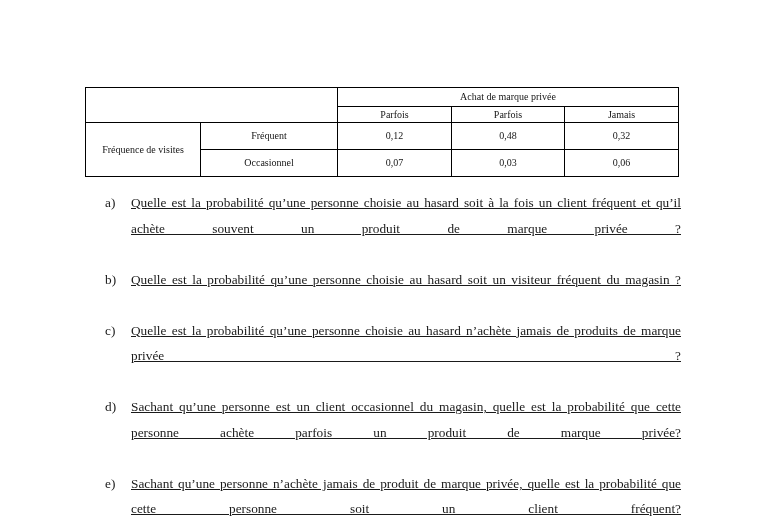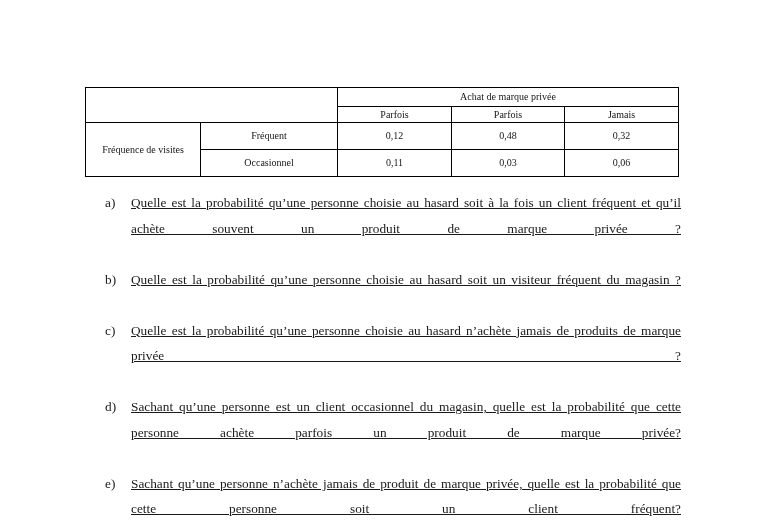--- a/index.html
+++ b/index.html
@@ -128,21 +128,21 @@
         </tr>
         <tr class="row-d1">
           <td class="cell-rowlabel" rowspan="2">Fréquence de visites</td>
           <td>Fréquent</td>
           <td>0,12</td>
           <td>0,48</td>
           <td>0,32</td>
         </tr>
         <tr class="row-d2">
           <td>Occasionnel</td>
-          <td>0,11</td>
+          <td>0,07</td>
           <td>0,03</td>
           <td>0,06</td>
         </tr>
       </tbody>
     </table>
   </div>
 
   <div class="questions">
 
     <div class="q-item">

